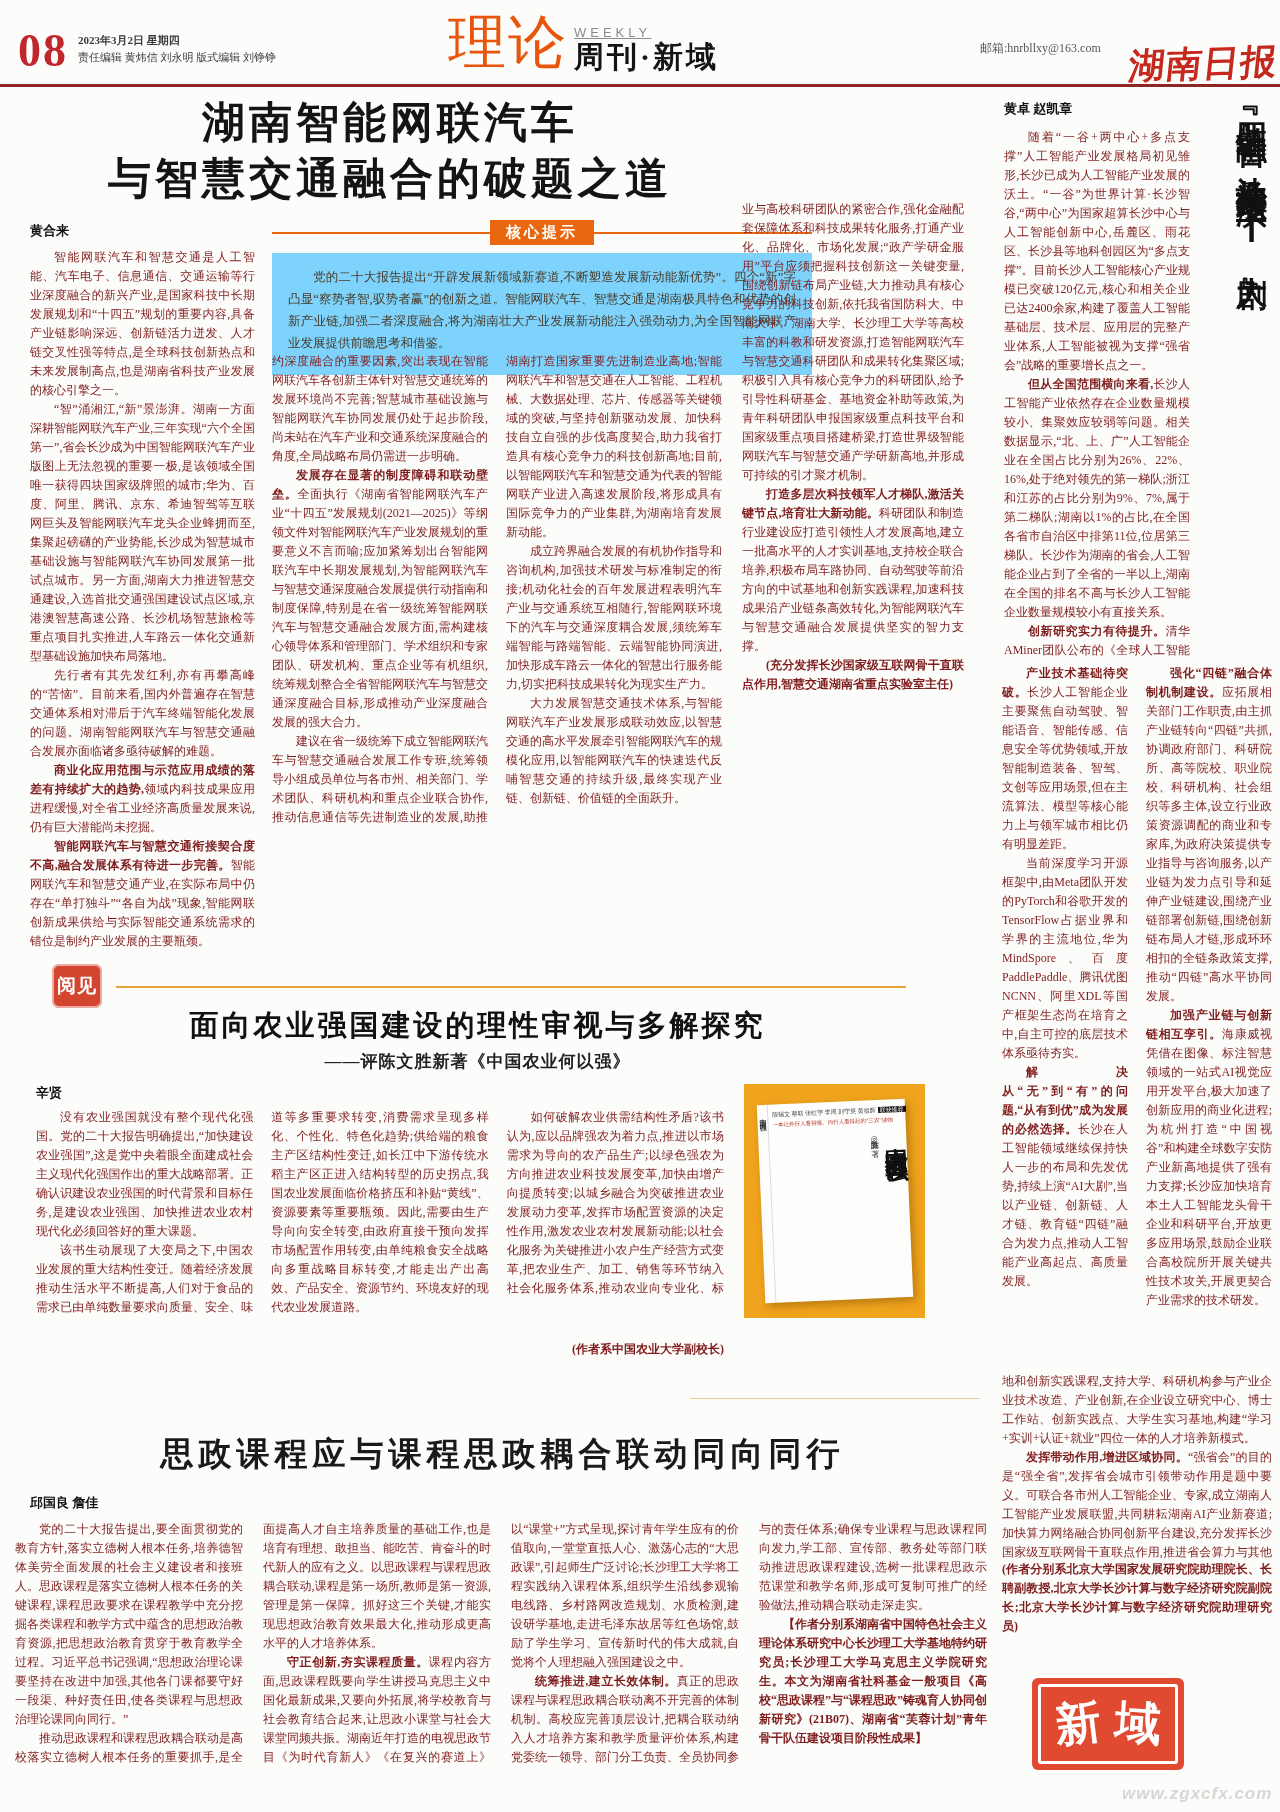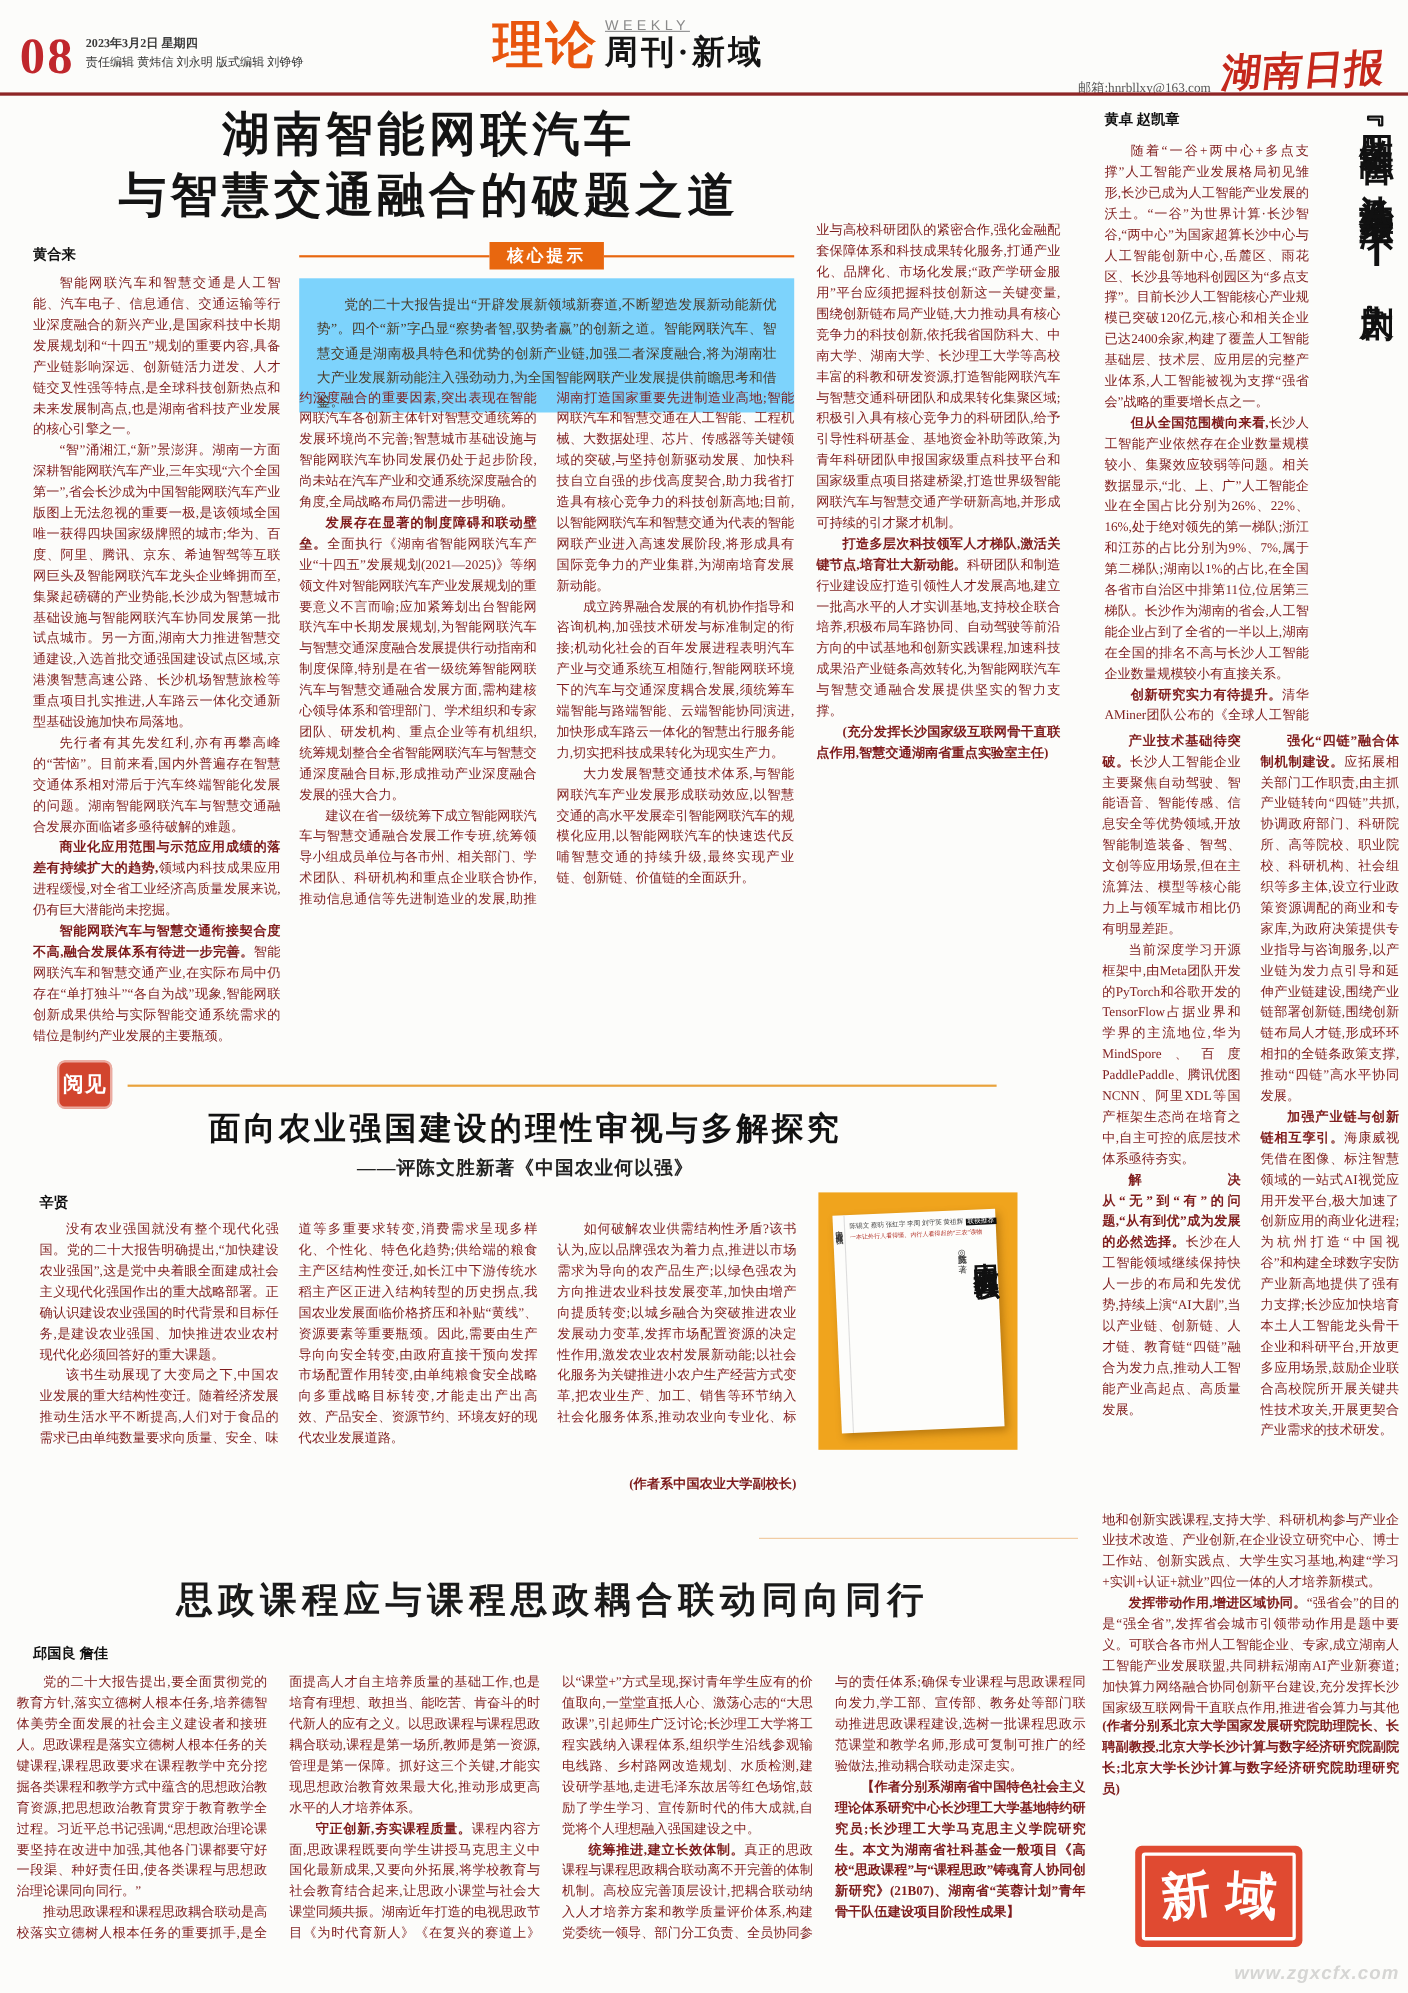--- a/index.html
+++ b/index.html
@@ -2,21 +2,21 @@
 <html><head>
 <meta charset="utf-8">
 <style>
   html,body{margin:0;padding:0;background:#e8e8e4;}
   .page{position:relative;width:1280px;height:1812px;margin:0 auto;background:#fcfcfa;overflow:hidden;
         font-family:"Liberation Serif","DejaVu Serif",serif;color:#222;}
   .abs{position:absolute;}
   
   .pagenum{font-size:46px;color:#c0272d;font-weight:bold;letter-spacing:2px;}
   .hmeta{font-size:11px;color:#3a3a3a;line-height:17px;}
-  .mast-cn{font-size:46px;font-weight:bold;color:#e8560e;letter-spacing:2px;line-height:1;}
+  .mast-cn{font-size:58px;font-weight:normal;color:#e8560e;letter-spacing:2px;line-height:1;}
   .mast-weekly{font-size:13px;color:#8a8a8a;letter-spacing:4px;text-decoration:underline;font-family:"Liberation Sans",sans-serif;}
   .mast-sub{font-size:30px;font-weight:bold;color:#141414;letter-spacing:3px;line-height:1.05;}
   .mail{font-size:12px;color:#555;}
   .paperlogo{font-size:36px;font-weight:bold;color:#c5281c;transform:skewX(-8deg) rotate(-2deg);letter-spacing:1px;}
   .headrule{height:3px;background:#8e2626;}
   
   .h-main{font-family:"Liberation Sans","DejaVu Sans",sans-serif;font-weight:900;color:#141414;
           font-size:43px;line-height:56px;letter-spacing:4px;text-align:center;}
   .h-bottom{font-family:"Liberation Sans","DejaVu Sans",sans-serif;font-weight:900;color:#1a1a1a;
           font-size:33px;letter-spacing:5px;text-align:center;}
@@ -83,33 +83,33 @@
     <div style="font-weight:bold;">2023年3月2日  星期四</div>
     <div>责任编辑 黄炜信 刘永明  版式编辑 刘铮铮</div>
   </div>
   <div class="abs" style="left:448px;top:14px;display:flex;align-items:flex-end;">
     <span class="mast-cn">理论</span>
     <span style="display:inline-block;margin-left:6px;">
       <span class="mast-weekly">WEEKLY</span><br>
       <span class="mast-sub">周刊·新域</span>
     </span>
   </div>
-  <div class="abs" style="left:980px;top:40px;display:flex;align-items:flex-end;gap:10px;">
+  <div class="abs" style="left:980px;top:40px;display:flex;align-items:flex-start;gap:28px;">
     <span class="mail">邮箱:hnrbllxy@163.com</span>
     <span class="paperlogo">湖南日报</span>
   </div>
   <div class="abs headrule" style="left:0;top:84px;width:1280px;"></div>
 
   <div class="abs h-main" style="left:10px;top:94px;width:760px;">
     <div>湖南智能网联汽车</div>
     <div>与智慧交通融合的破题之道</div>
   </div>
   <div class="abs byline" style="left:30px;top:222px;">黄合来</div>
 
-  <div class="abs" style="left:272px;top:220px;width:450px;">
+  <div class="abs" style="left:272px;top:220px;width:540px;">
     <div class="tiprow">
       <span class="tipline"></span>
       <span class="tiplabel">核心提示</span>
       <span class="tipline"></span>
     </div>
     <div class="tipbox clip" style="margin-top:8px;height:96px;">
       <p>党的二十大报告提出“开辟发展新领域新赛道,不断塑造发展新动能新优势”。四个“新”字凸显“察势者智,驭势者赢”的创新之道。智能网联汽车、智慧交通是湖南极具特色和优势的创新产业链,加强二者深度融合,将为湖南壮大产业发展新动能注入强劲动力,为全国智能网联产业发展提供前瞻思考和借鉴。</p>
     </div>
   </div>
 

